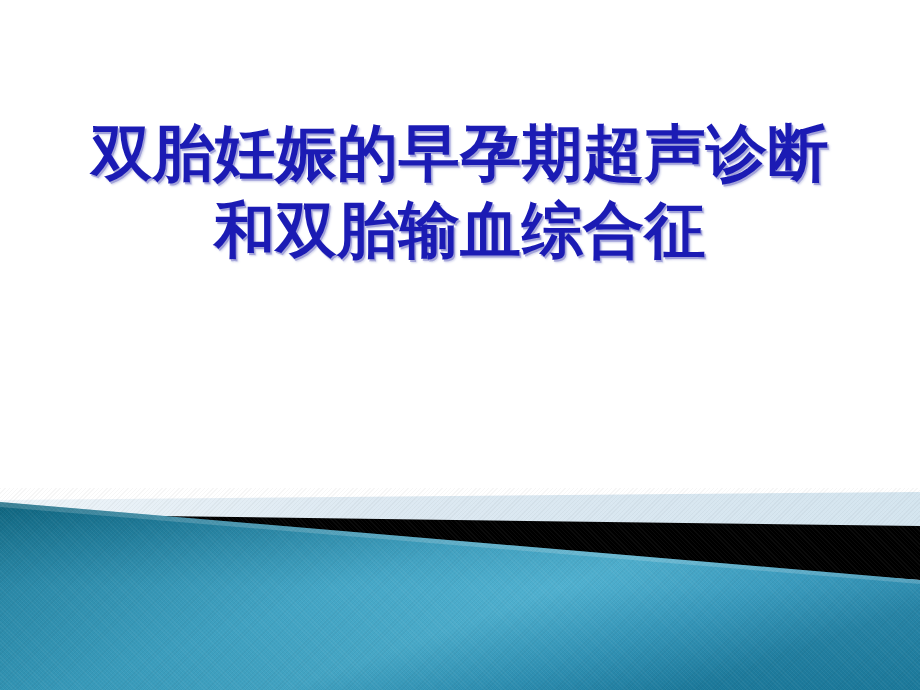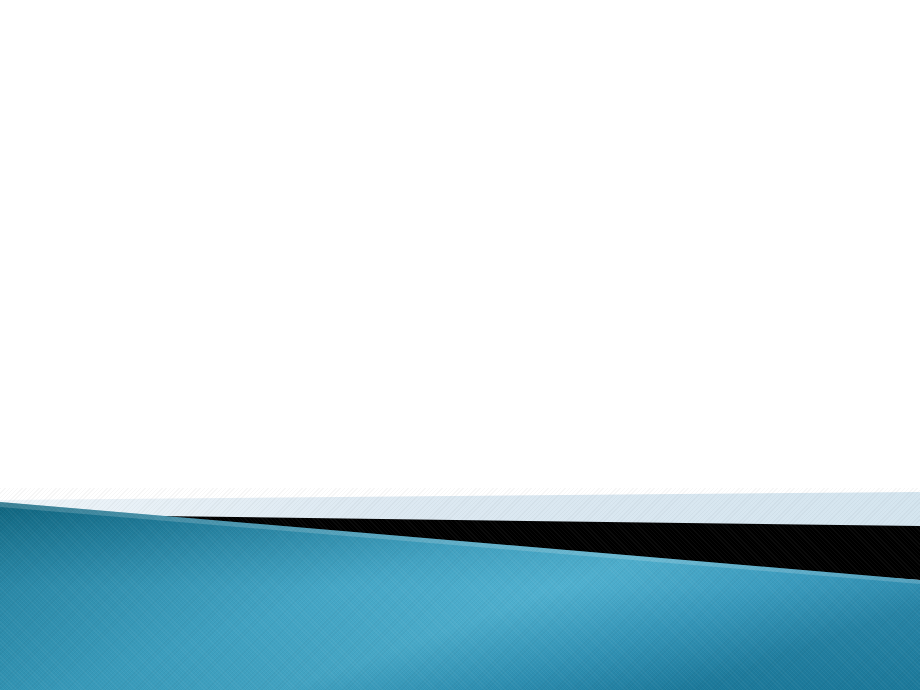--- a/index.html
+++ b/index.html
@@ -82,20 +82,22 @@
         rgba(0,0,0,0.0) 3px);
     mix-blend-mode: normal;
   }
 </style>
 </head>
 <body>
 
 <div id="slide">
 
   <div class="title-block">
+    <span class="title-line line1">双胎妊娠的早孕期超声诊断</span>
+    <span class="title-line line2">和双胎输血综合征</span>
   </div>
 
   <div class="deco">
     <svg viewBox="0 0 920 202" preserveAspectRatio="none">
       <defs>
         <linearGradient id="tealGrad" x1="0" y1="0" x2="1" y2="0.55">
           <stop offset="0.00" stop-color="#0f6f8c"></stop>
           <stop offset="0.18" stop-color="#1b7fa0"></stop>
           <stop offset="0.48" stop-color="#3aa2c4"></stop>
           <stop offset="0.66" stop-color="#45accd"></stop>

